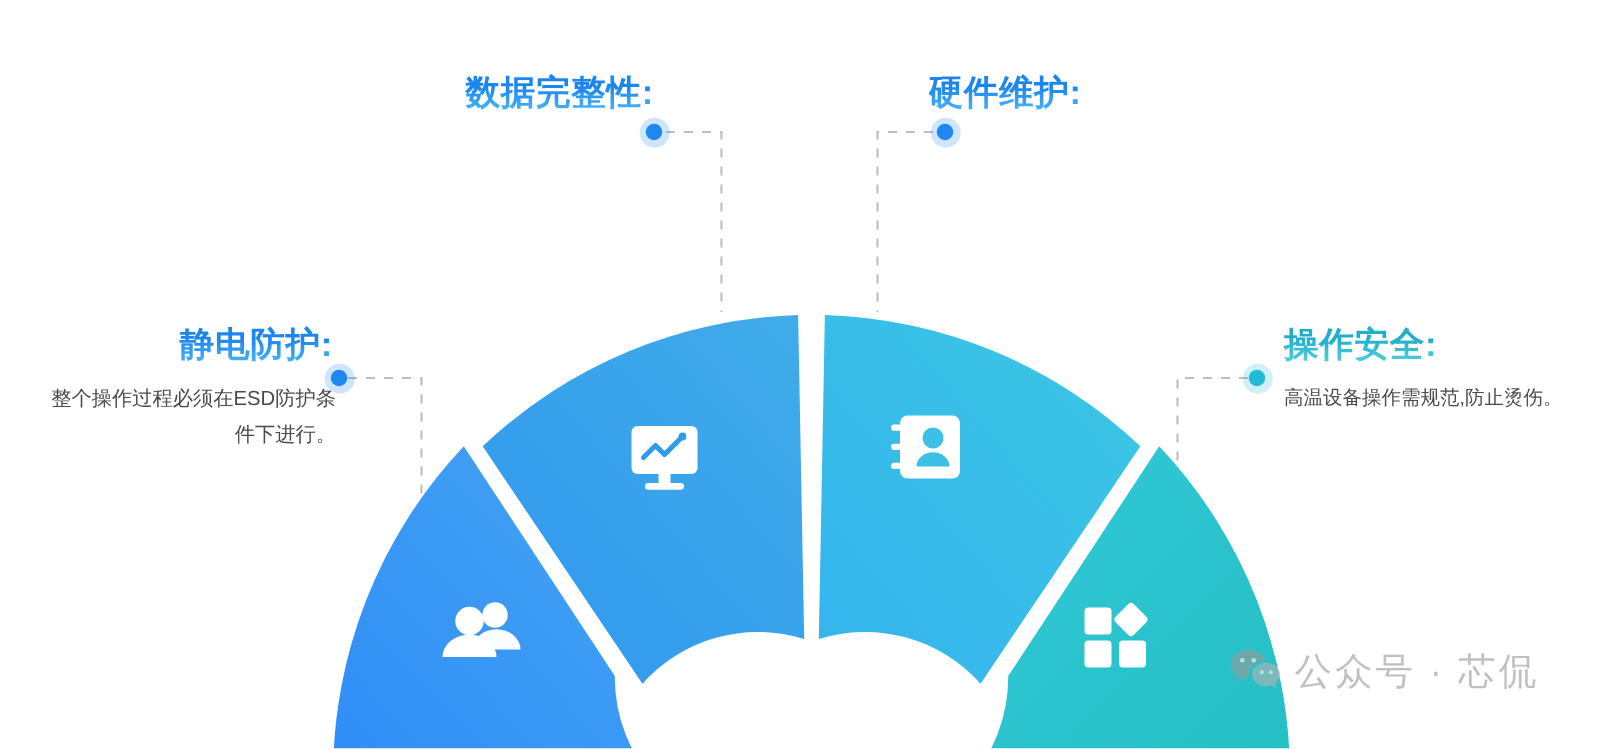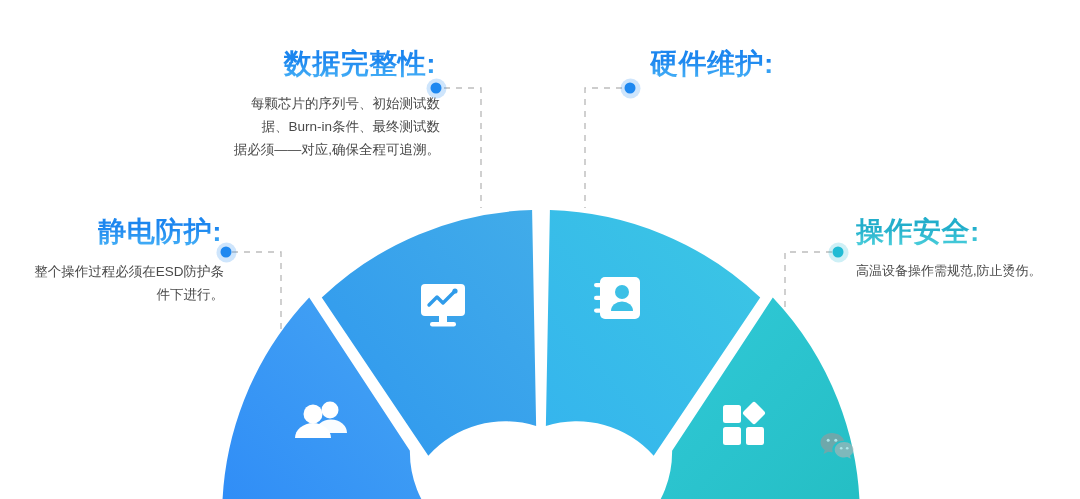--- a/index.html
+++ b/index.html
@@ -49,21 +49,21 @@
     transform: translate(-50%, -50%);
     opacity: .22;
     background: currentColor;
   }
   .dot.blue  { background: #1e88f0; color: #1e88f0; }
   .dot.teal  { background: #22bcd4; color: #22bcd4; }
 
   
   .callout { position: absolute; }
   .callout .c-title {
-    font-size: 28px;
+    font-size: 23px;
     font-weight: bold;
     letter-spacing: .5px;
     margin: 0 0 12px 0;
     line-height: 1.1;
     white-space: nowrap;
   }
   .callout .c-title.blue {
     color: #2a93f0;
     background: linear-gradient(180deg, #1c86ef 35%, #49b4f7 100%);
     -webkit-background-clip: text;
@@ -81,21 +81,21 @@
     font-size: 13.5px;
     line-height: 1.72;
     color: #4a4a4a;
     margin: 0;
     white-space: pre-line;
   }
 
   #callout-data-integrity { left: 180px; top: 49px; width: 260px; text-align: right; }
   #callout-data-integrity .c-title { text-align: right; padding-right: 4px; }
 
-  #callout-hardware { left: 650px; top: 49px; width: 270px; text-align: left; }
+  #callout-hardware { left: 619px; top: 49px; width: 270px; text-align: left; }
 
   #callout-esd { left: -8px; top: 217px; width: 232px; text-align: right; }
   #callout-esd .c-title { text-align: right; padding-right: 2px; }
 
   #callout-safety { left: 856px; top: 217px; width: 230px; text-align: left; }
   #callout-safety .c-body { font-size: 13px; }
 
   
   #watermark {
     position: absolute;
@@ -209,23 +209,20 @@
     </svg>
   </div>
 
   <span class="dot blue" id="dot-data-integrity" style="left:436px; top:88px;"></span>
   <span class="dot blue" id="dot-hardware" style="left:630px; top:88px;"></span>
   <span class="dot blue" id="dot-esd" style="left:226px; top:252px;"></span>
   <span class="dot teal" id="dot-safety" style="left:838px; top:252px;"></span>
 
   <div class="callout" id="callout-data-integrity">
     <h2 class="c-title blue">数据完整性:</h2>
-    <p class="c-body">每颗芯片的序列号、初始测试数
-据、Burn-in条件、最终测试数
-据必须——对应,确保全程可追溯。</p>
   </div>
 
   <div class="callout" id="callout-hardware">
     <h2 class="c-title blue">硬件维护:</h2>
   </div>
 
   <div class="callout" id="callout-esd">
     <h2 class="c-title blue">静电防护:</h2>
     <p class="c-body">整个操作过程必须在ESD防护条
 件下进行。</p>
@@ -242,15 +239,16 @@
         <path d="M12 1C5.6 1 .5 5.3.5 10.6c0 3 1.7 5.7 4.3 7.5L3.6 22l4.4-2.2c1.2.3 2.6.5 4 .5h.7
                  c-.3-.8-.4-1.7-.4-2.6 0-5 4.8-9 10.7-9 .4 0 .8 0 1.2.1C22.9 4.6 18 1 12 1z" fill="#9a9a9a"></path>
         <circle cx="8.2" cy="8.2" r="1.5" fill="#ffffff"></circle>
         <circle cx="15.8" cy="8.2" r="1.5" fill="#ffffff"></circle>
         <path d="M33.5 17.7c0-4.3-4.2-7.8-9.4-7.8s-9.4 3.5-9.4 7.8c0 4.3 4.2 7.8 9.4 7.8
                  1.1 0 2.2-.2 3.2-.5l3.6 1.8-.9-3.1c2.1-1.4 3.5-3.5 3.5-6z" fill="#b4b4b4"></path>
         <circle cx="21.2" cy="16.2" r="1.3" fill="#ffffff"></circle>
         <circle cx="27.2" cy="16.2" r="1.3" fill="#ffffff"></circle>
       </svg>
     </span>
+    <span class="wm-text">公众号 · 芯侃</span>
   </div>
 
 </div>
 
 </body></html>

